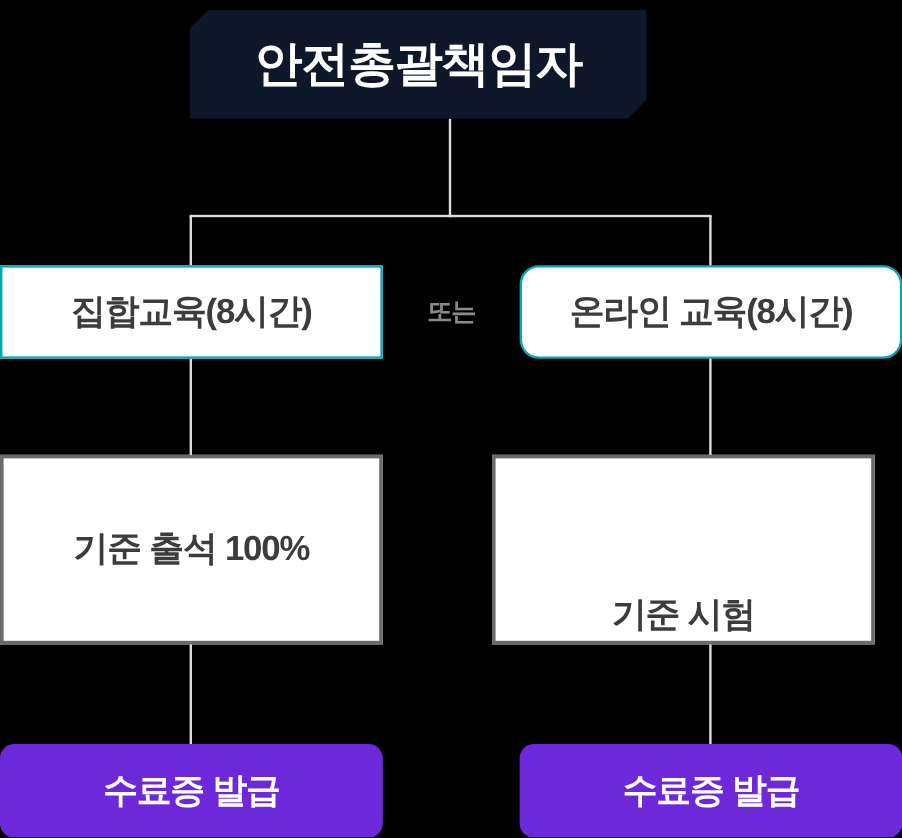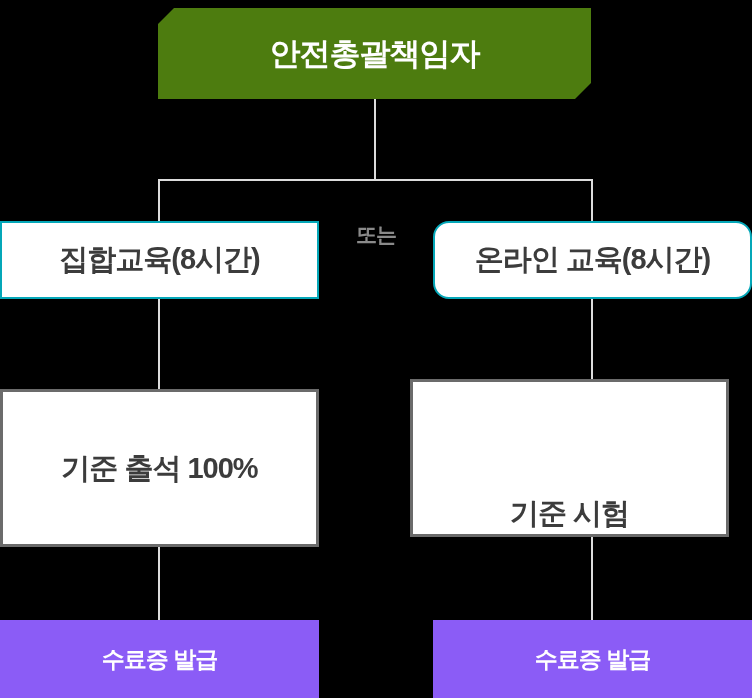--- a/index.html
+++ b/index.html
@@ -25,26 +25,26 @@
     z-index: 2;
     display: flex;
     flex-direction: column;
     align-items: center;
     justify-content: center;
     text-align: center;
     box-sizing: border-box;
   }
   .root-node {
     left: 158px; top: 8px;
-    width: 433px; height: 91px;
-    background: #4d7c0f;
+    width: 381px; height: 91px;
+    background: #0f172a;
     clip-path: polygon(16px 0%, 100% 0%, 100% calc(100% - 16px),
                        calc(100% - 16px) 100%, 0% 100%, 0% 16px);
     flex-direction: row;
-    font-size: 31px;
+    font-size: 40px;
     font-weight: 700;
     letter-spacing: -1px;
   }
   .root-title { color: #ffffff; }
   .root-hours { color: #f5e96d; }
   .method-node {
     top: 221px;
     width: 319px; height: 78px;
     background: #ffffff;
     border: 2px solid #04a7b8;
@@ -54,49 +54,51 @@
     letter-spacing: -1px;
   }
   .method-left  { left: 0px; }
   .method-right { left: 433px; border-radius: 16px; }
   .or-label {
     position: absolute;
     z-index: 2;
     left: 319px; top: 221px;
     width: 114px; height: 78px;
     display: flex;
+    align-items: center;
     justify-content: center;
     color: #8a8a8a;
     font-size: 21px;
     font-weight: 700;
     letter-spacing: -1px;
   }
   .criteria-node {
     top: 379px;
     width: 319px; height: 158px;
     background: #ffffff;
     border: 3px solid #6b6b6b;
     color: #3c3c3c;
     font-size: 29px;
     font-weight: 700;
     letter-spacing: -1px;
     line-height: 1.45;
   }
-  .criteria-left  { left: 0px; margin-top: 10px; }
+  .criteria-left  { left: 0px; }
   .criteria-right { left: 410px; justify-content: flex-end; }
   .criteria-line { display: block; }
   .criteria-line:empty { display: none; }
   .result-node {
     top: 620px;
     width: 319px; height: 78px;
-    background: #8b5cf6;
+    background: #6d28d9;
     color: #ffffff;
-    font-size: 23px;
+    font-size: 29px;
     font-weight: 700;
     letter-spacing: -1px;
+    border-radius: 12px;
   }
   .result-left  { left: 0px; }
   .result-right { left: 433px; }
 </style>
 </head>
 <body>
 
 <div class="canvas">
 
   <div class="connector" style="left:374px; top:99px; width:2px; height:82px;"></div>

